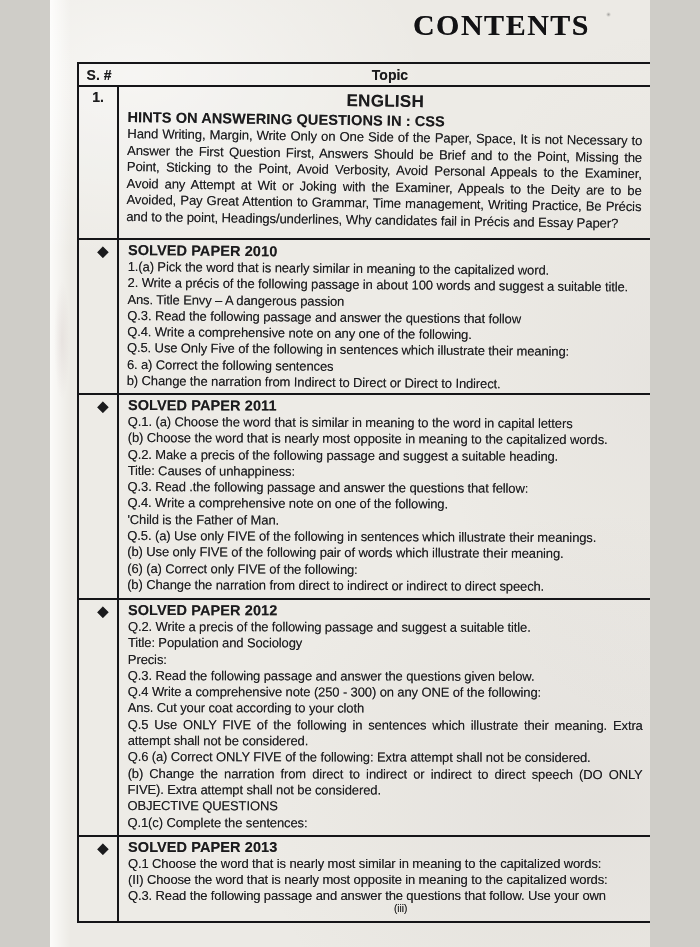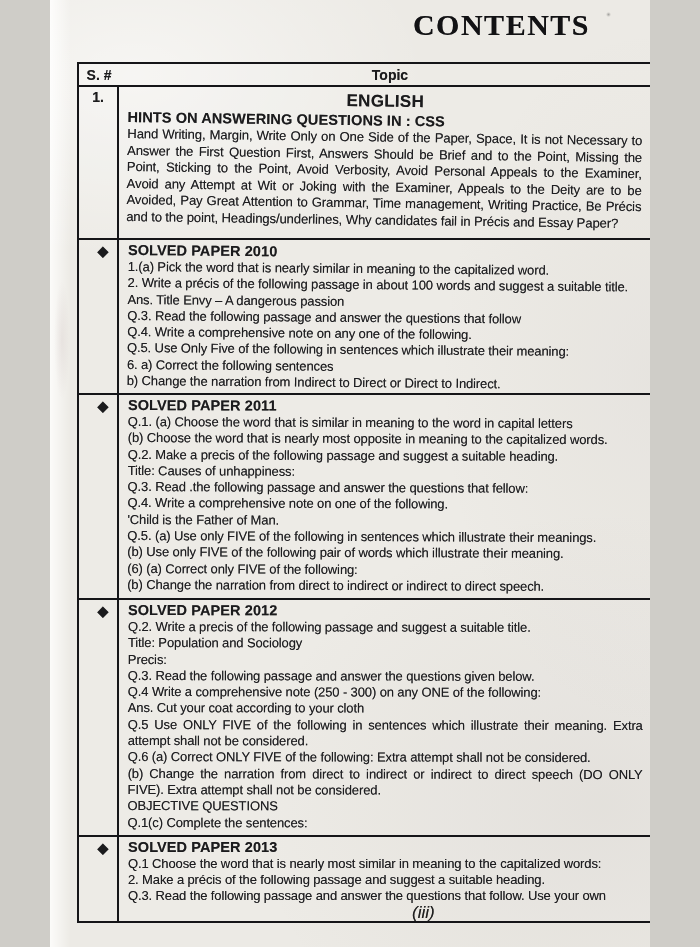--- a/index.html
+++ b/index.html
@@ -58,22 +58,22 @@
   .row-0{min-height:151px;}
   .row-1{min-height:139px;}
   .row-2{min-height:188px;}
   .row-3{min-height:222px;}
   .row-4{min-height:84px;}
   .row-0 .topic-inner{transform:rotate(0.8deg);}
   .row-1 .topic-inner{transform:rotate(0.5deg);}
   .row-2 .topic-inner{transform:rotate(0.25deg);}
   .row-3 .topic-inner{transform:rotate(0.12deg);}
   .folio{
-    position:absolute;top:903px;left:362px;
-    font-size:17px;color:#222;font-style:italic;
+    position:absolute;top:903px;left:344px;
+    font-size:10px;color:#222;
   }
   .smudge{position:absolute;pointer-events:none;}
   .s1{left:616px;top:206px;width:6px;height:5px;background:radial-gradient(circle, rgba(40,40,40,.55), rgba(40,40,40,0) 70%);}
   .s2{left:4px;top:280px;width:16px;height:120px;background:radial-gradient(ellipse, rgba(150,120,120,.12), rgba(150,120,120,0) 70%);}
   .s3{left:556px;top:12px;width:5px;height:5px;background:radial-gradient(circle, rgba(60,60,60,.4), rgba(60,60,60,0) 70%);}
   .s4{left:622px;top:140px;width:5px;height:4px;background:radial-gradient(circle, rgba(60,60,60,.35), rgba(60,60,60,0) 70%);}
 </style>
 </head>
 <body>
 
@@ -191,21 +191,21 @@
   <div class="trow row-4">
     <div class="col-serial">
       <span class="serial-text bullet">◆</span>
     </div>
     <div class="col-topic">
       <div class="topic-inner">
 
         <div class="row-title">SOLVED PAPER 2013</div>
         <div class="lines">
                 <div class="line">Q.1 Choose the word that is nearly most similar in meaning to the capitalized words:</div>
-                <div class="line">2. Make a précis of the following passage and suggest a suitable heading.</div>
+                <div class="line">(II) Choose the word that is nearly most opposite in meaning to the capitalized words:</div>
                 <div class="line">Q.3. Read the following passage and answer the questions that follow. Use your own</div>
               </div>
       </div>
     </div>
     <div class="col-page">
             <div class="pnum">19</div>
           </div>
   </div>
 </div>
   </div>

